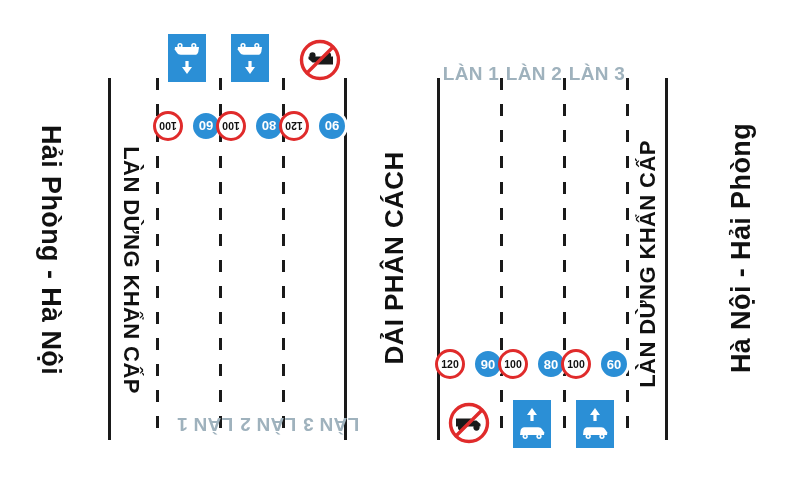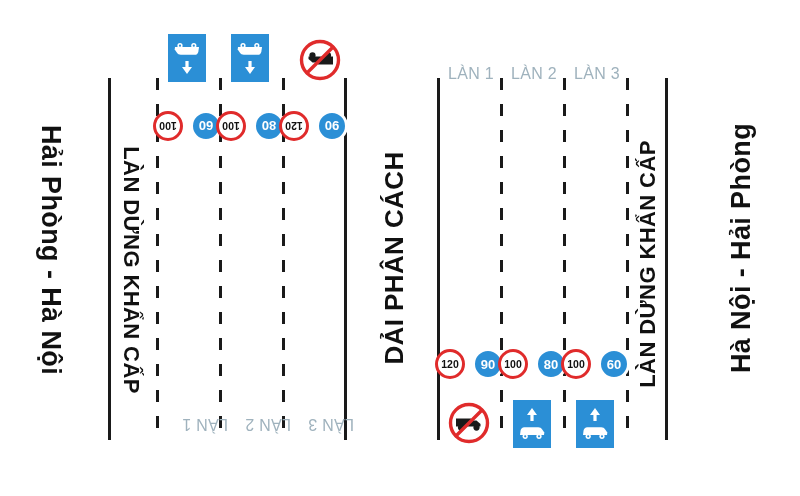--- a/index.html
+++ b/index.html
@@ -28,22 +28,22 @@
     letter-spacing:.4px;
     color:#111;
     transform-origin:50% 50%;
   }
   .rot-cw{transform:translate(-50%,-50%) rotate(90deg);}
   .rot-ccw{transform:translate(-50%,-50%) rotate(-90deg);}
 
   
   .lane-tag{
     position:absolute;
-    font-size:16px;
-    font-weight:400;
+    font-size:19px;
+    font-weight:700;
     color:#9fb2bd;
     white-space:nowrap;
     letter-spacing:.3px;
     transform-origin:50% 50%;
   }
   .lane-tag.flip{transform:translate(-50%,-50%) rotate(180deg);}
   .lane-tag.up{transform:translate(-50%,-50%);}
 
   
   .sign{position:absolute;transform-origin:50% 50%;}

